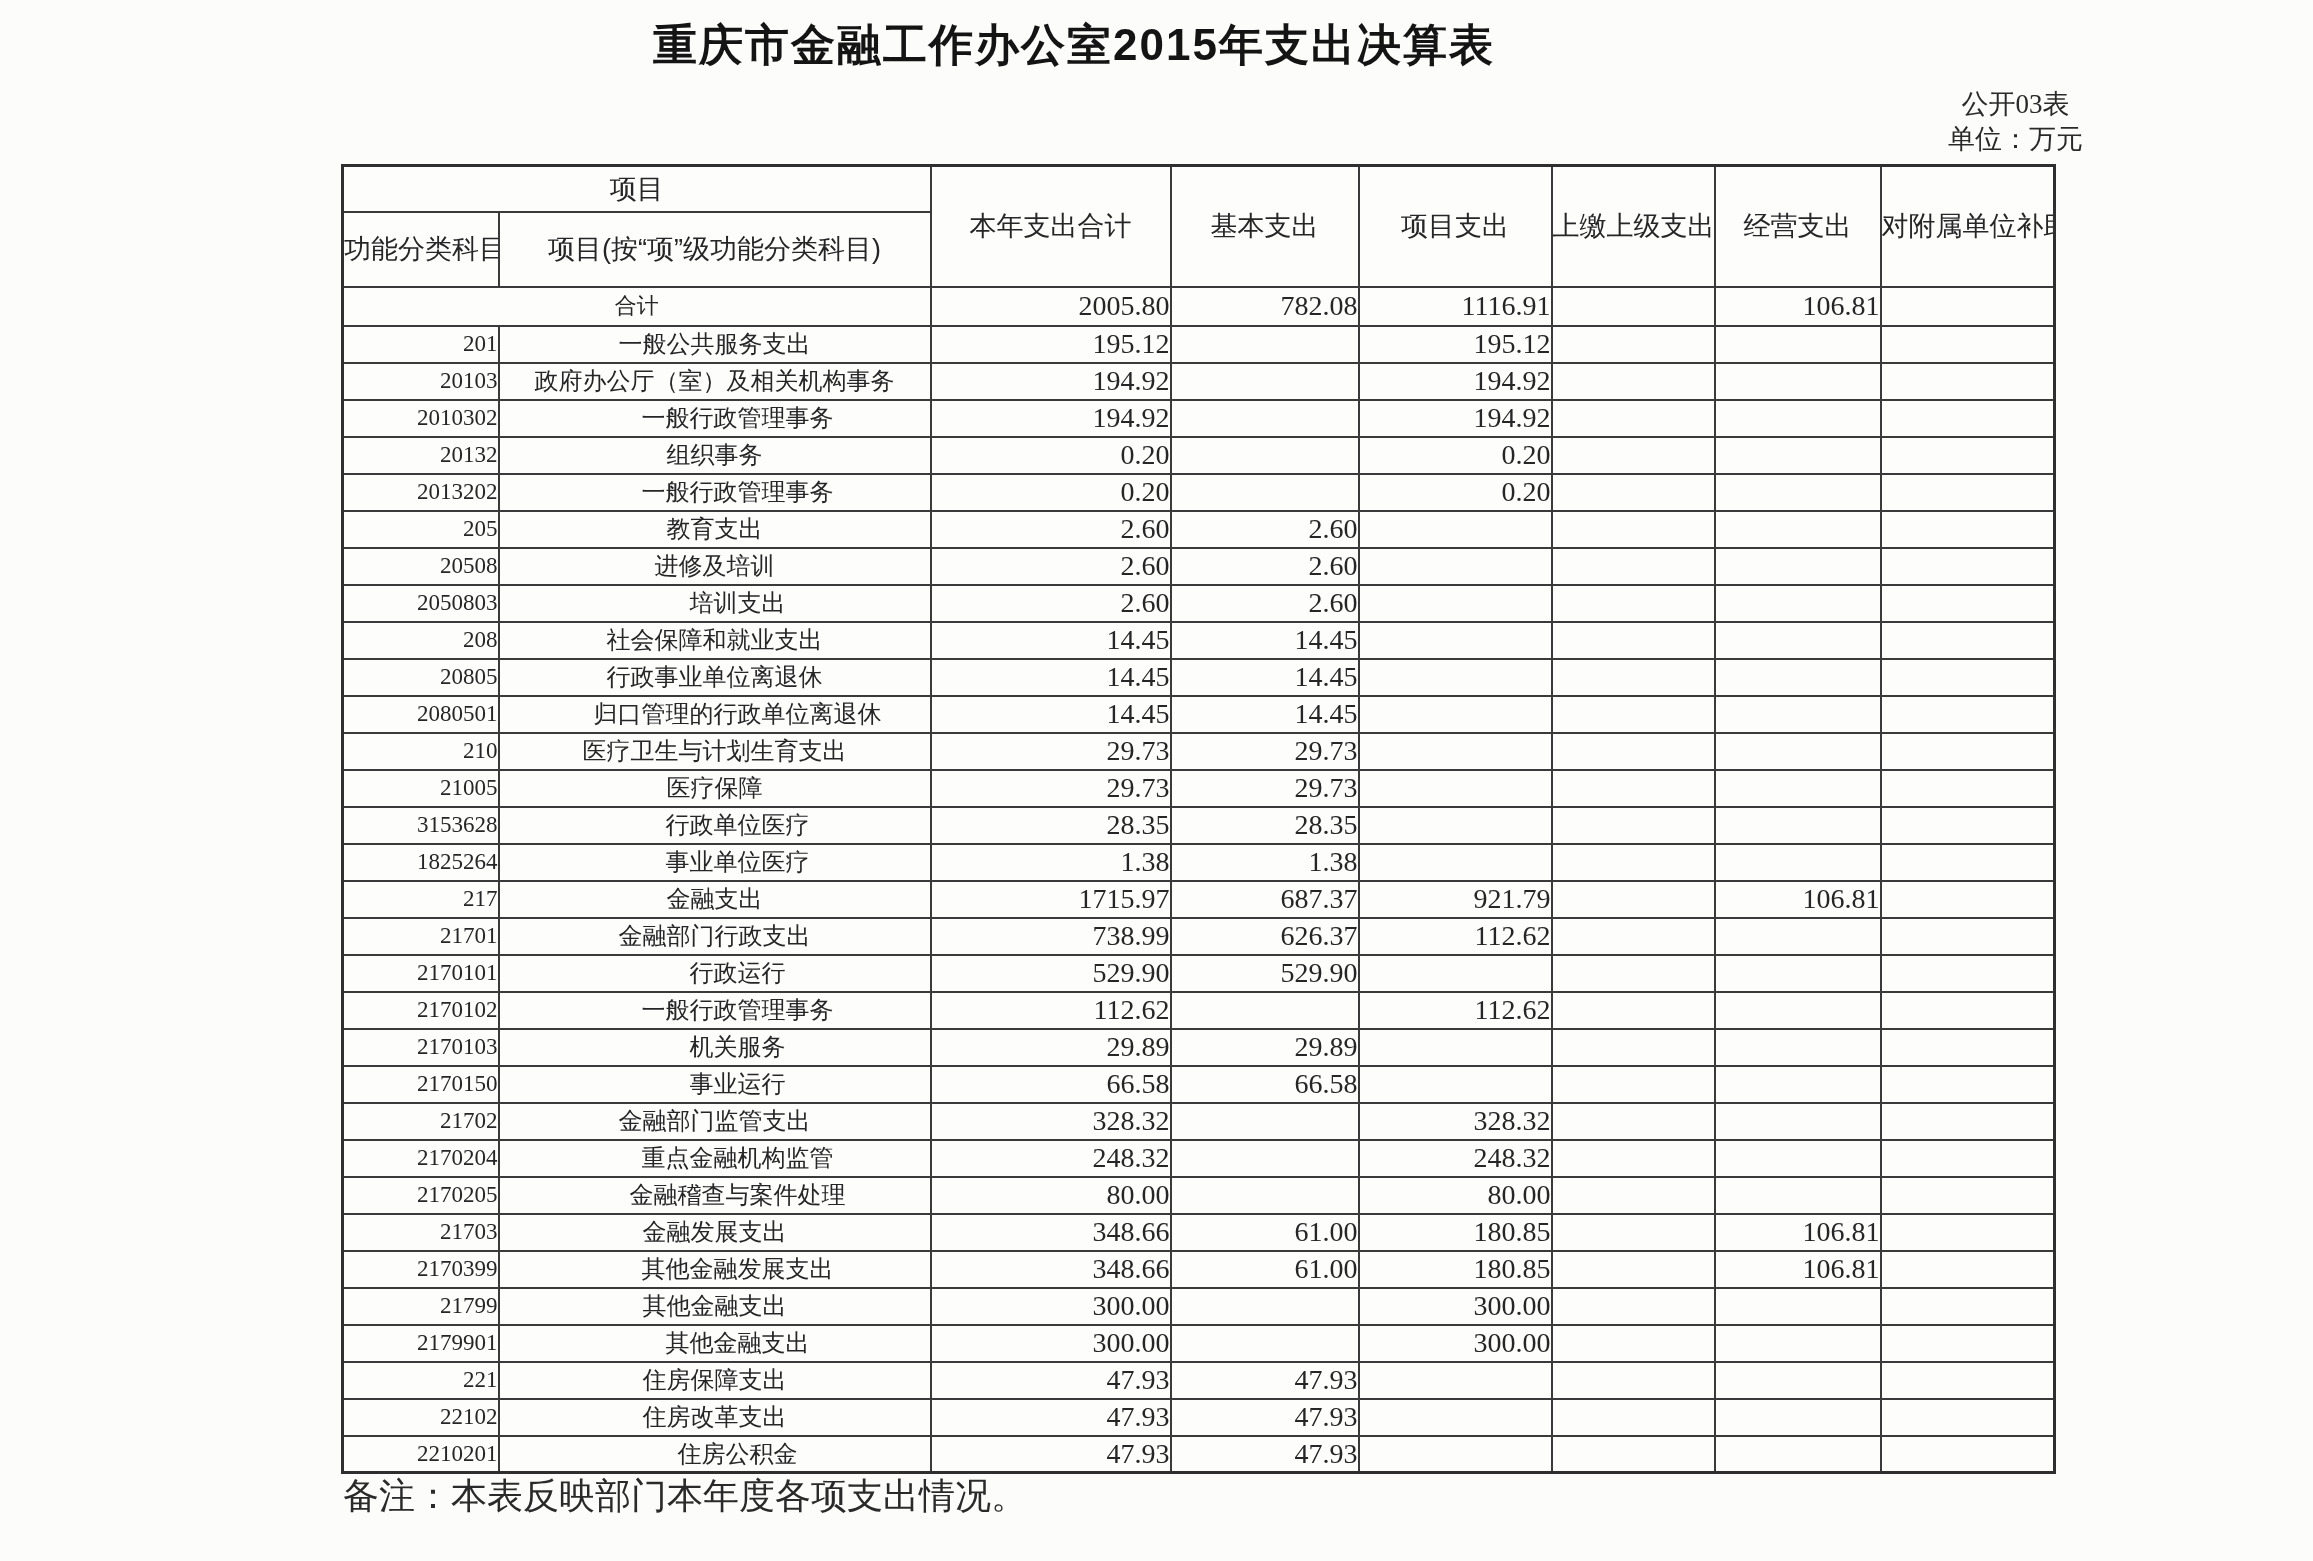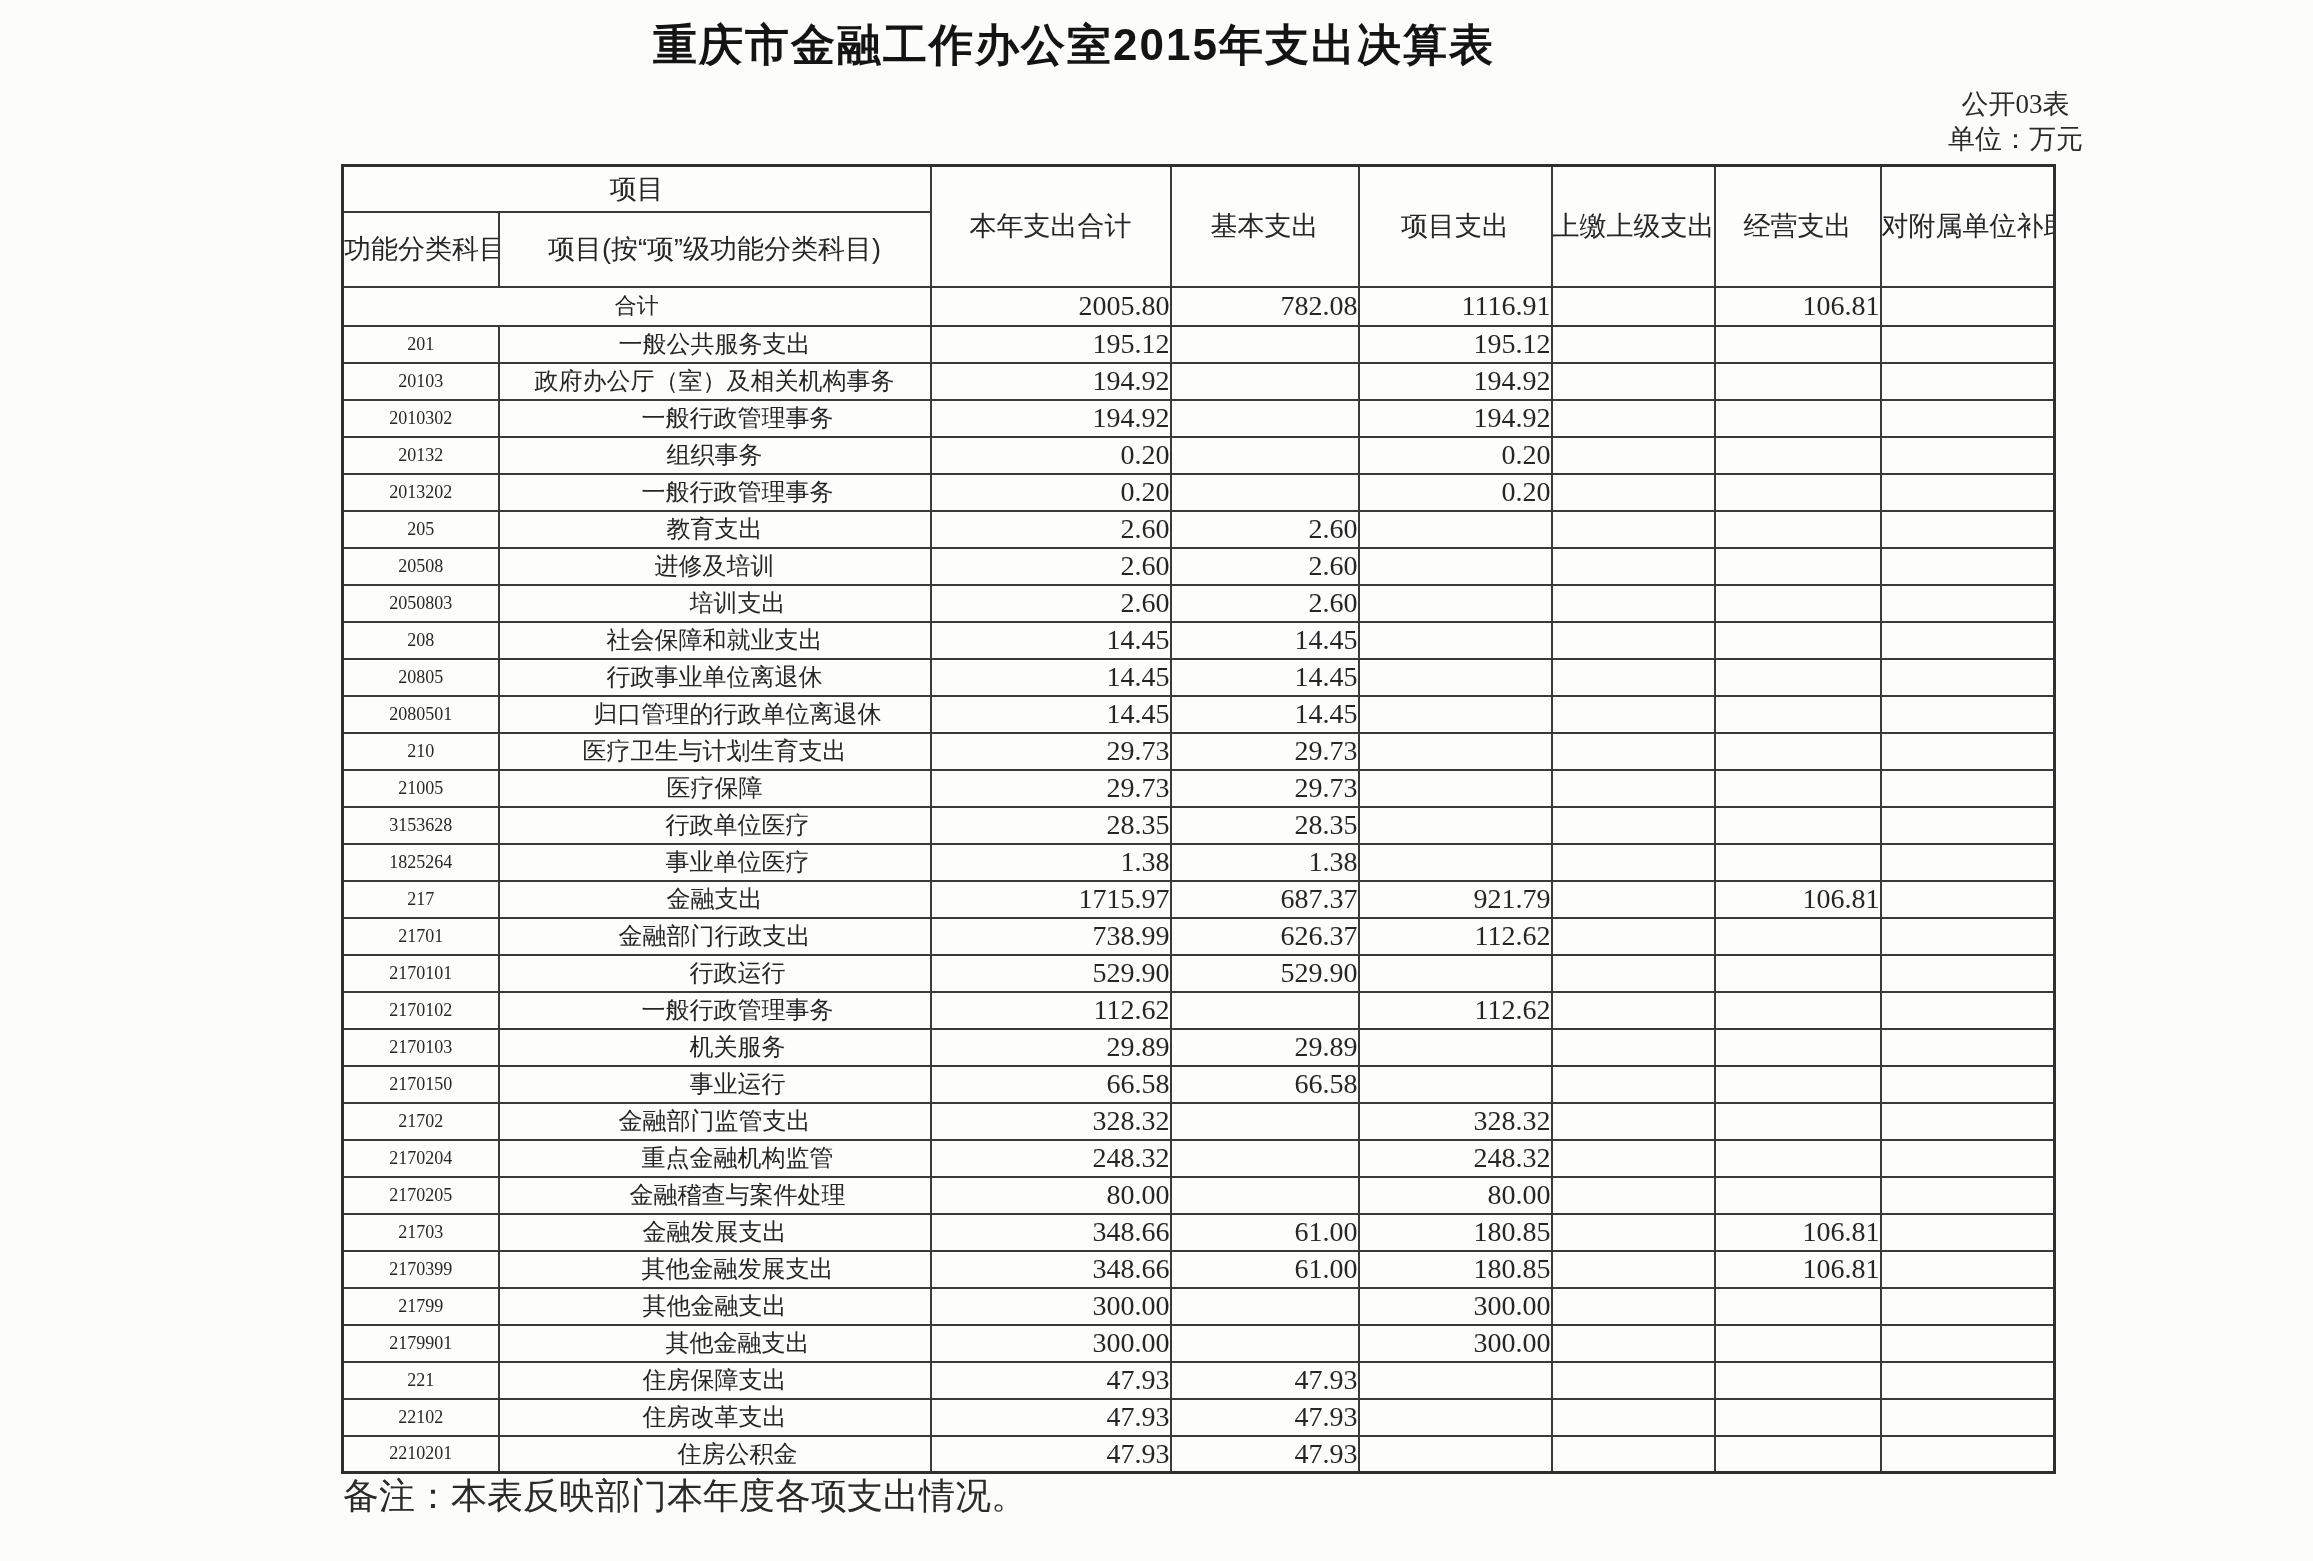--- a/index.html
+++ b/index.html
@@ -38,21 +38,21 @@
   thead th{
     font-family:"Liberation Sans","DejaVu Sans",sans-serif;
     font-weight:normal;font-size:27px;line-height:34px;
     text-align:center;white-space:normal;
     color:#1f1f1f;
   }
   tr.h1{height:46px;}
   tr.h2{height:75px;}
   tbody tr{height:37px;}
   tr.total-row{height:39px;}
-  td.code{font-size:18px;text-align:center;padding-left:8px;}
+  td.code{font-size:23px;text-align:right;padding-left:8px;}
   td.name{font-size:24px;text-align:center;padding-left:10px;border-radius:17px;}
   td.name.indent{padding-left:46px;}
   td.num{font-size:28px;text-align:right;padding-right:38px;}
   td.total-label{font-size:22px;text-align:center;}
   .footnote{
     position:absolute;left:343px;top:1472px;
     font-size:36px;color:#2a2a2a;
   }
 </style>
 </head>

